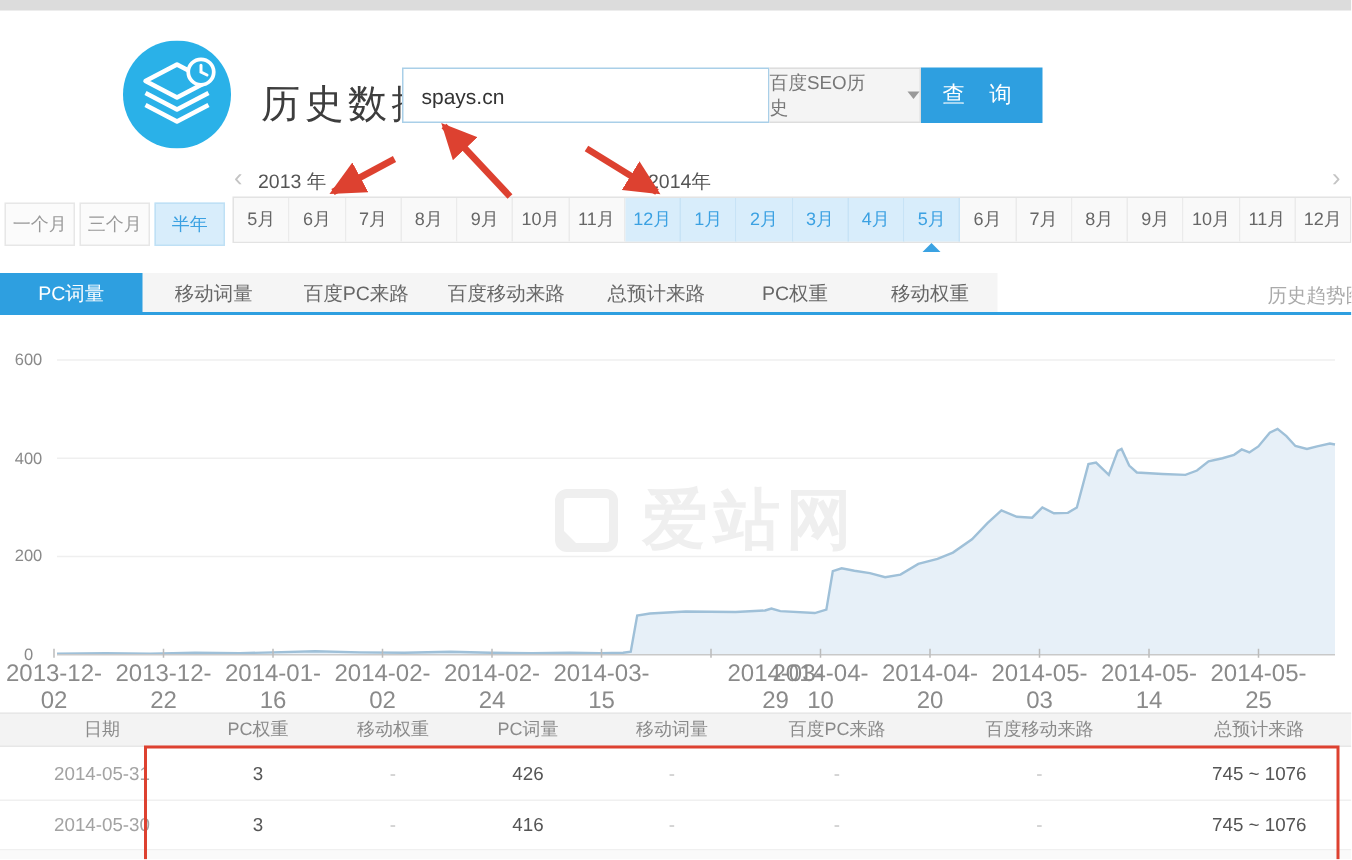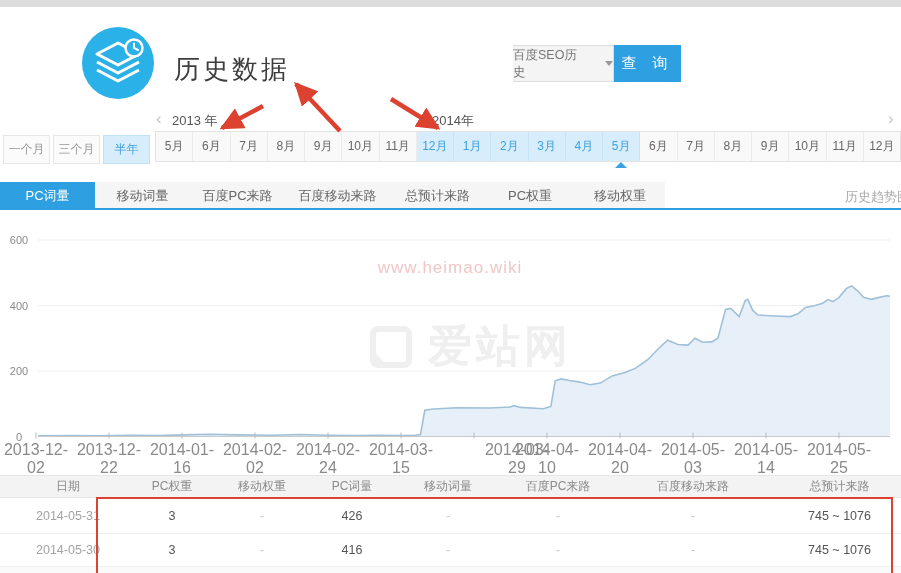--- a/index.html
+++ b/index.html
@@ -15,21 +15,21 @@
   #logo { left:82px; top:27px; width:72px; height:72px; }
   #page-title { left:174px; top:52px; font-size:26px; color:#3d3d3d; letter-spacing:3px; }
   #search-input { left:268px; top:45px; width:245px; height:37px; border:1px solid #a9cfe8;
                   font-size:14px; color:#333; padding:0 12px; outline:none; background:#fff;
                   font-family:"Liberation Sans","DejaVu Sans",sans-serif; }
   #search-select { left:513px; top:45px; width:101px; height:37px; background:#f4f4f4;
                    border:1px solid #ddd; border-left:none; color:#777; font-size:12.5px;
                    display:flex; align-items:center; justify-content:center; gap:19px; cursor:pointer; }
   .caret-down { width:0; height:0; border-left:4px solid transparent; border-right:4px solid transparent;
                 border-top:5px solid #999; }
-  #search-btn { left:614px; top:45px; width:67px; height:37px; border:none; color:#fff;
+  #search-btn { left:614px; top:45px; width:81px; height:37px; border:none; color:#fff;
                 font-size:15px; letter-spacing:6px; cursor:pointer;
                 font-family:"Liberation Sans","DejaVu Sans",sans-serif; }
 
   
   #ptabs { left:3px; top:135px; display:flex; gap:3px; }
   .ptab { width:47px; height:29px; background:#fbfbfb; border:1px solid #e7e7e7; color:#999;
           font-size:12px; display:flex; align-items:center; justify-content:center; cursor:pointer; }
   .ptab.active { background:#d8edfb; border-color:#bfe0f5; color:#3ba1e2; }
 
   
@@ -85,20 +85,21 @@
   <svg id="logo" class="abs" viewBox="0 0 72 72">
     <circle cx="36" cy="36" r="36" fill="#2ab1e8"></circle>
     <path d="M36 16 L57 27 L36 38 L15 27 Z" fill="none" stroke="#fff" stroke-width="3" stroke-linejoin="round"></path>
     <path d="M15 35 L36 46 L57 35" fill="none" stroke="#fff" stroke-width="3" stroke-linejoin="round"></path>
     <path d="M15 43 L36 54 L57 43" fill="none" stroke="#fff" stroke-width="3" stroke-linejoin="round"></path>
     <circle cx="52" cy="21" r="8.5" fill="#2ab1e8" stroke="#fff" stroke-width="2.5"></circle>
     <path d="M52 16.5 L52 21 L56 23" fill="none" stroke="#fff" stroke-width="2" stroke-linecap="round"></path>
   </svg>
   <div id="page-title" class="abs">历史数据</div>
 
+  <input id="search-input" class="abs" type="text" value="spays.cn" style="">
   <div id="search-select" class="abs">
     <span>百度SEO历史</span>
     <span class="caret-down"></span>
   </div>
   <button id="search-btn" class="abs" style="background: rgb(46, 159, 224);">查 询</button>
 
   <div id="ptabs" class="abs">
       <div class="ptab">一个月</div>
       <div class="ptab">三个月</div>
       <div class="ptab active">半年</div>
@@ -138,21 +139,20 @@
       <div class="tab" style="width: 95px;">移动词量</div>
       <div class="tab" style="width: 95px;">百度PC来路</div>
       <div class="tab" style="width: 105px;">百度移动来路</div>
       <div class="tab" style="width: 95px;">总预计来路</div>
       <div class="tab" style="width: 90px;">PC权重</div>
       <div class="tab" style="width: 90px;">移动权重</div>
     </div>
   <div id="tab-underline" class="abs" style="background: rgb(46, 159, 224);"></div>
   <div id="right-link" class="abs">历史趋势图</div>
 
-  <div id="wm-pink" class="abs">www.heimao.wiki</div>
   <div id="wm-gray" class="abs">
     <svg width="46" height="46" viewBox="0 0 46 46">
       <rect x="5" y="5" width="36" height="36" rx="5" fill="none" stroke="#efefef" stroke-width="6"></rect>
       <path d="M8 30 L20 42 L8 42 Z" fill="#efefef"></path>
     </svg>
     <span id="wm-gray-text">爱站网</span>
   </div>
 
   <svg id="chart-svg" class="abs" width="901" height="235" viewBox="0 210 901 235">
       <line x1="38" y1="371" x2="890" y2="371" stroke="#efefef" stroke-width="1"></line>

